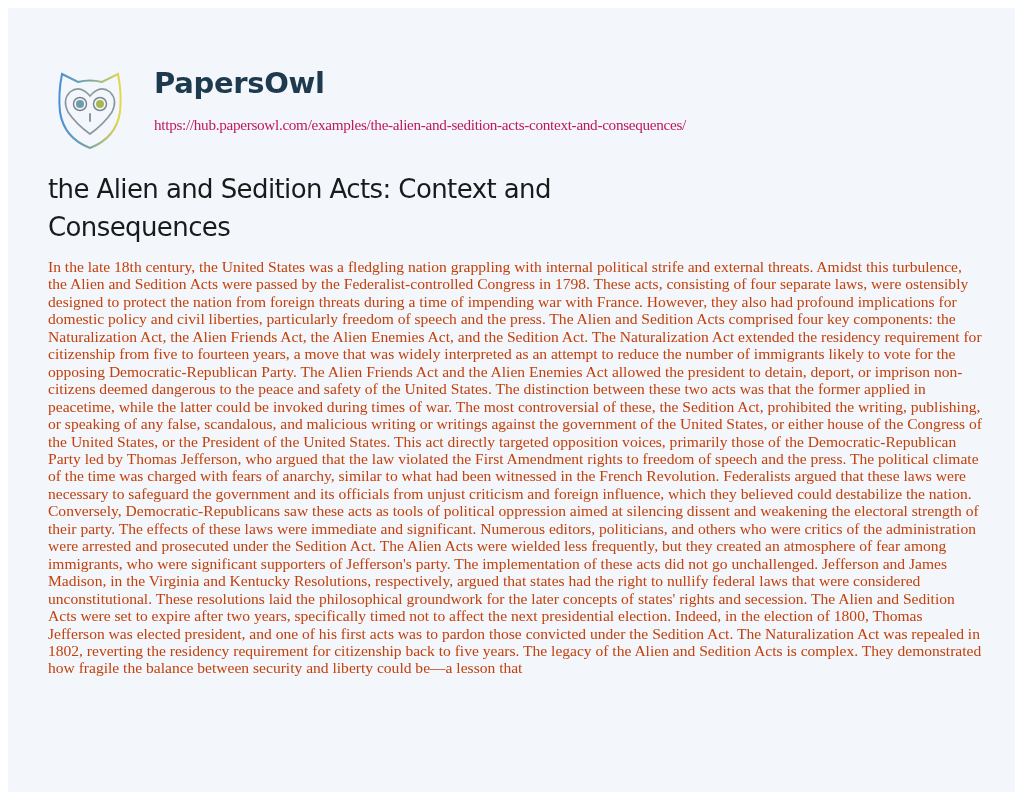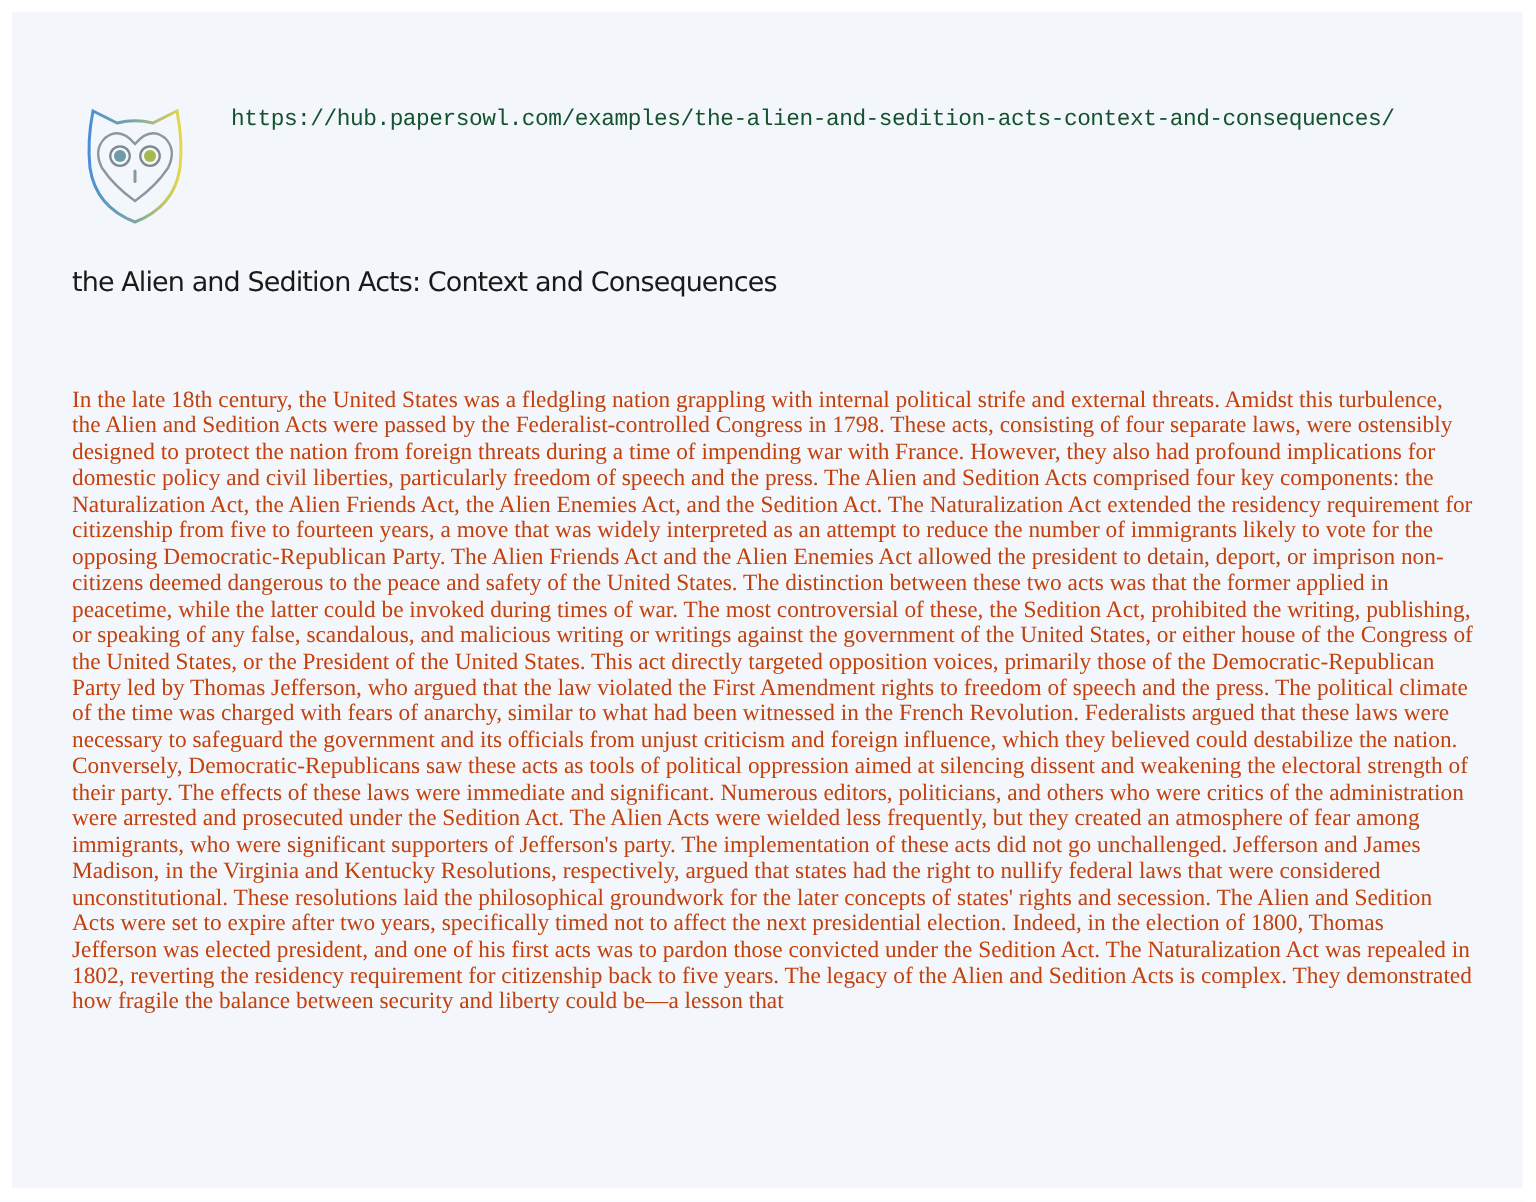--- a/index.html
+++ b/index.html
@@ -42,36 +42,36 @@
   .brand-name {
     font-family: "DejaVu Sans", sans-serif;
     font-weight: bold;
     font-size: 29px;
     color: #1d3a4e;
     letter-spacing: -0.3px;
     line-height: 34px;
     margin-top: -2px;
   }
   .brand-url {
-    font-family: Liberation Mono, monospace;
+    font-family: Liberation Serif, serif;
     font-size: 15.2px;
-    color: #14532d;
+    color: #be185d;
     line-height: 20px;
-    margin-top: 1px;
+    margin-top: 15px;
     letter-spacing: -0.3px;
     text-decoration: none;
     display: block;
   }
   .title {
     position: absolute;
     left: 48px;
     top: 170px;
     width: 560px;
     font-family: "DejaVu Sans", sans-serif;
-    font-size: 18px;
+    font-size: 26px;
     line-height: 38px;
     color: #1a1a1a;
     font-weight: normal;
     margin: 0;
     letter-spacing: -0.6px;
   }
   .body-text {
     position: absolute;
     left: 48px;
     top: 258px;
@@ -106,19 +106,20 @@
 
       <circle cx="30" cy="36" r="6.5" fill="none" stroke="#7a8890" stroke-width="1.5"></circle>
       <circle cx="30" cy="36" r="4" fill="#6f9aa8"></circle>
       <circle cx="50" cy="36" r="6.5" fill="none" stroke="#7a8890" stroke-width="1.5"></circle>
       <circle cx="50" cy="36" r="4" fill="#a7b84e"></circle>
 
       <path d="M40 46 L40 53" stroke="#8a97a0" stroke-width="2" stroke-linecap="round"></path>
     </svg>
   </span>
   <div class="brand">
+    <div class="brand-name">PapersOwl</div>
     <a class="brand-url">https://hub.papersowl.com/examples/the-alien-and-sedition-acts-context-and-consequences/</a>
   </div>
 </div>
 
 <h1 class="title">the Alien and Sedition Acts: Context and Consequences</h1>
 
 <p class="body-text">In the late 18th century, the United States was a fledgling nation grappling with internal political strife and external threats. Amidst this turbulence, the Alien and Sedition Acts were passed by the Federalist-controlled Congress in 1798. These acts, consisting of four separate laws, were ostensibly designed to protect the nation from foreign threats during a time of impending war with France. However, they also had profound implications for domestic policy and civil liberties, particularly freedom of speech and the press. The Alien and Sedition Acts comprised four key components: the Naturalization Act, the Alien Friends Act, the Alien Enemies Act, and the Sedition Act. The Naturalization Act extended the residency requirement for citizenship from five to fourteen years, a move that was widely interpreted as an attempt to reduce the number of immigrants likely to vote for the opposing Democratic-Republican Party. The Alien Friends Act and the Alien Enemies Act allowed the president to detain, deport, or imprison non-citizens deemed dangerous to the peace and safety of the United States. The distinction between these two acts was that the former applied in peacetime, while the latter could be invoked during times of war. The most controversial of these, the Sedition Act, prohibited the writing, publishing, or speaking of any false, scandalous, and malicious writing or writings against the government of the United States, or either house of the Congress of the United States, or the President of the United States. This act directly targeted opposition voices, primarily those of the Democratic-Republican Party led by Thomas Jefferson, who argued that the law violated the First Amendment rights to freedom of speech and the press. The political climate of the time was charged with fears of anarchy, similar to what had been witnessed in the French Revolution. Federalists argued that these laws were necessary to safeguard the government and its officials from unjust criticism and foreign influence, which they believed could destabilize the nation. Conversely, Democratic-Republicans saw these acts as tools of political oppression aimed at silencing dissent and weakening the electoral strength of their party. The effects of these laws were immediate and significant. Numerous editors, politicians, and others who were critics of the administration were arrested and prosecuted under the Sedition Act. The Alien Acts were wielded less frequently, but they created an atmosphere of fear among immigrants, who were significant supporters of Jefferson's party. The implementation of these acts did not go unchallenged. Jefferson and James Madison, in the Virginia and Kentucky Resolutions, respectively, argued that states had the right to nullify federal laws that were considered unconstitutional. These resolutions laid the philosophical groundwork for the later concepts of states' rights and secession. The Alien and Sedition Acts were set to expire after two years, specifically timed not to affect the next presidential election. Indeed, in the election of 1800, Thomas Jefferson was elected president, and one of his first acts was to pardon those convicted under the Sedition Act. The Naturalization Act was repealed in 1802, reverting the residency requirement for citizenship back to five years. The legacy of the Alien and Sedition Acts is complex. They demonstrated how fragile the balance between security and liberty could be—a lesson that</p>
 
 </body></html>

